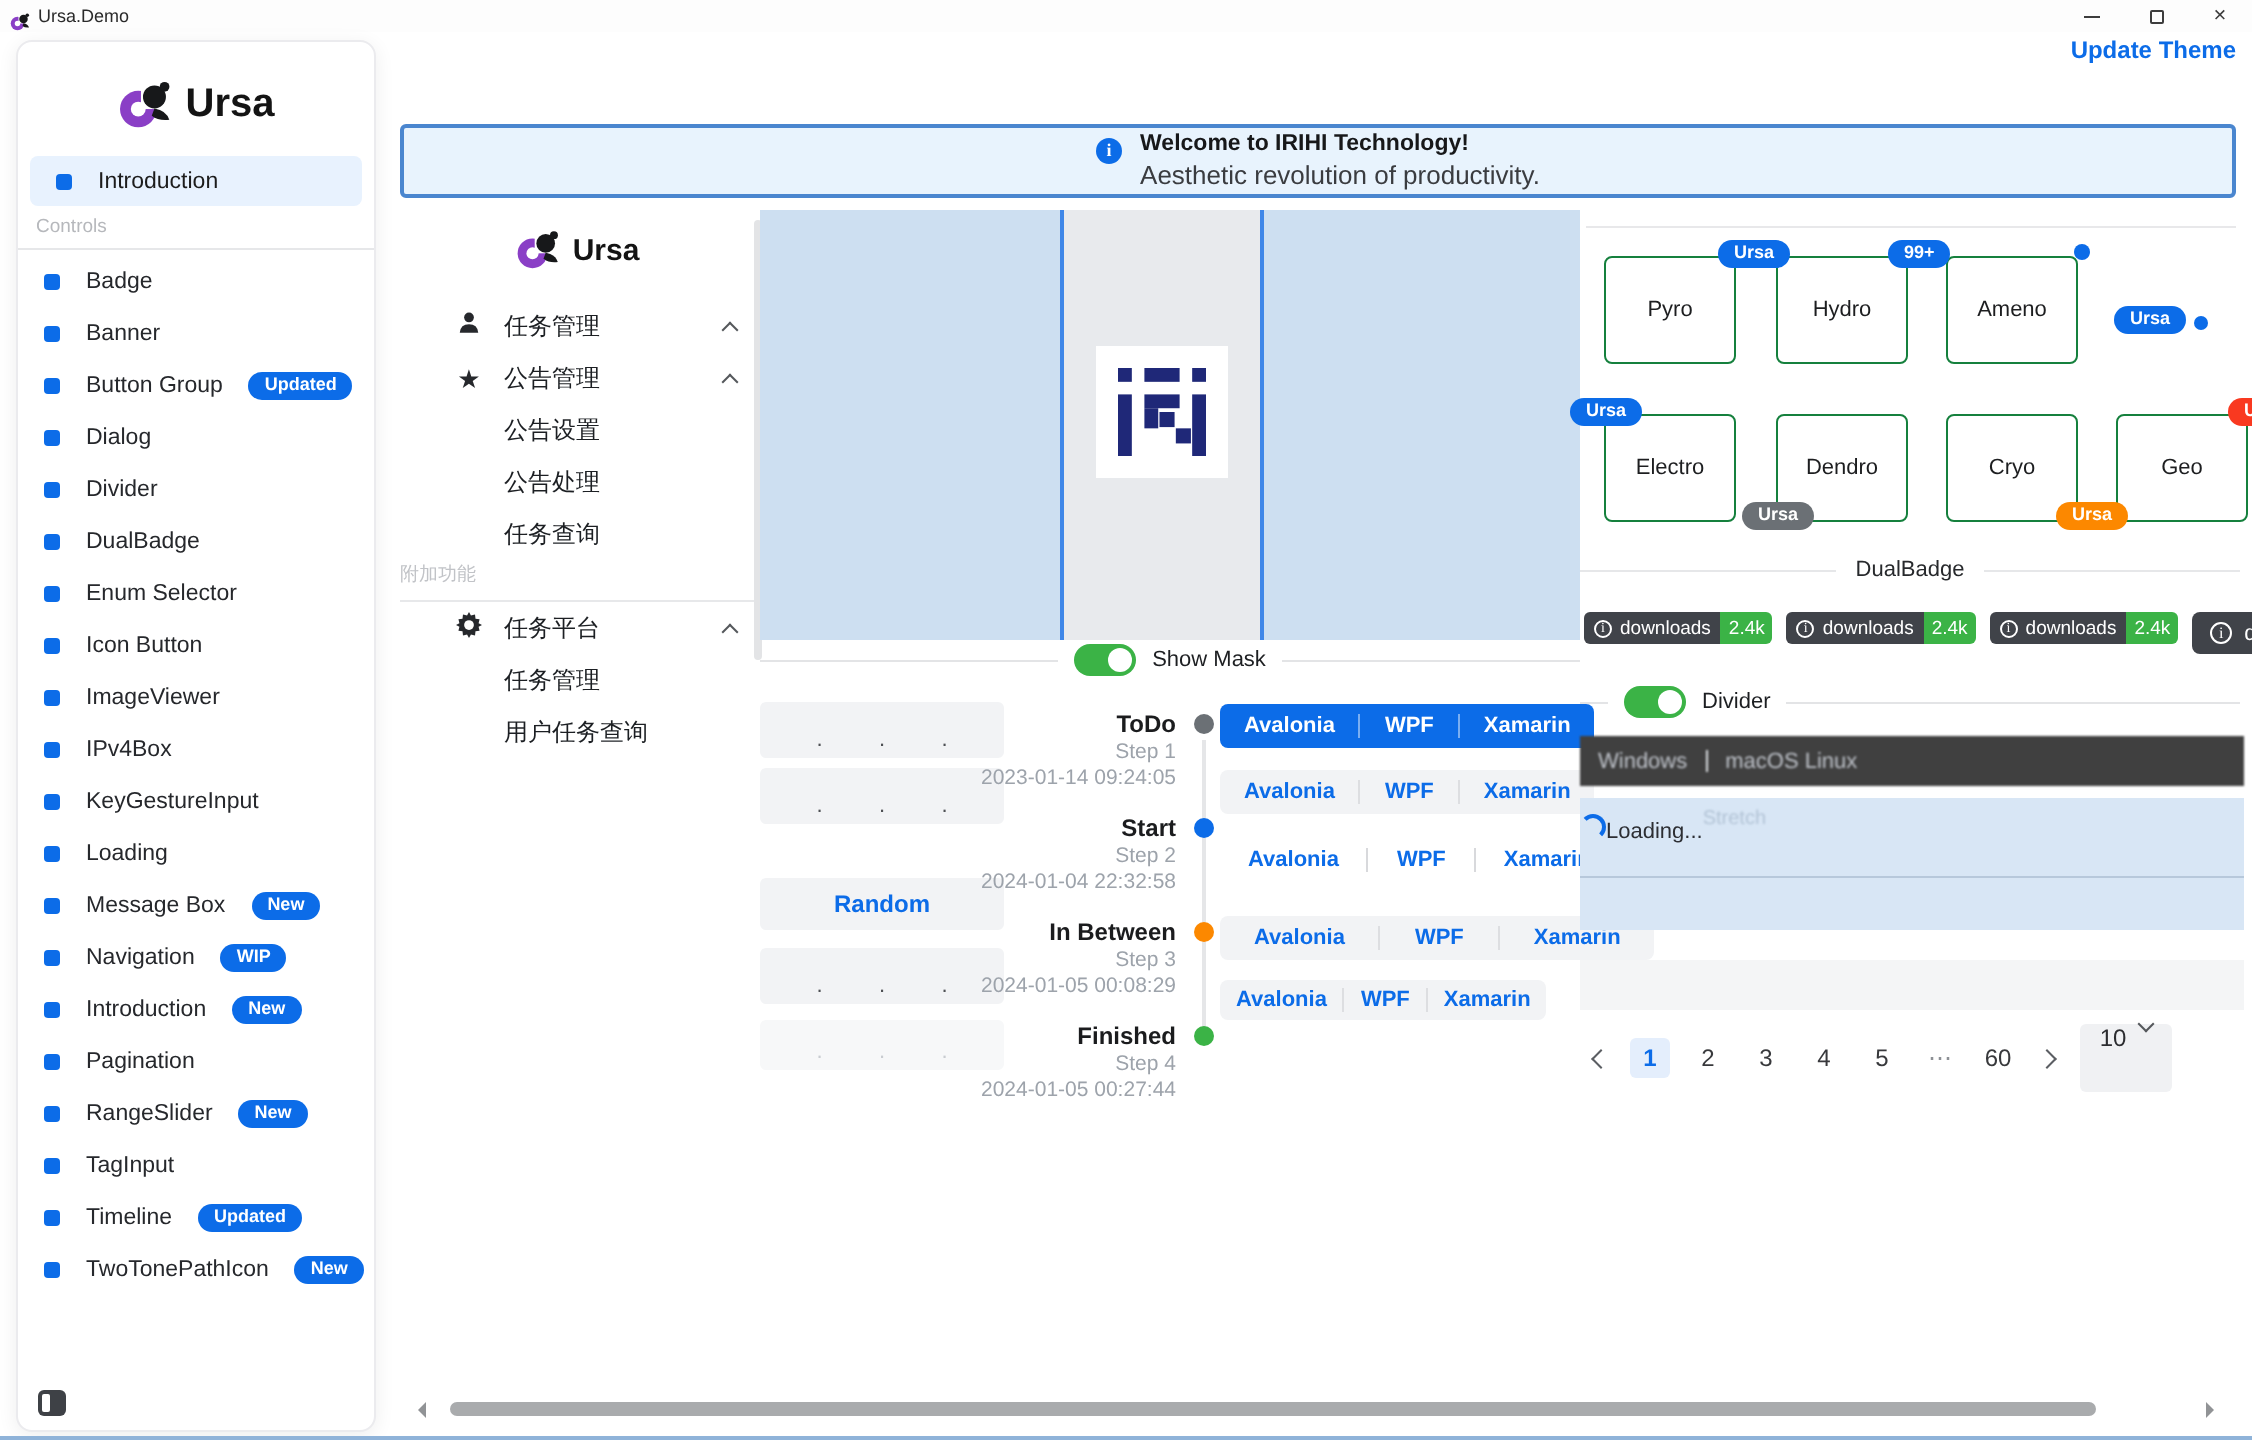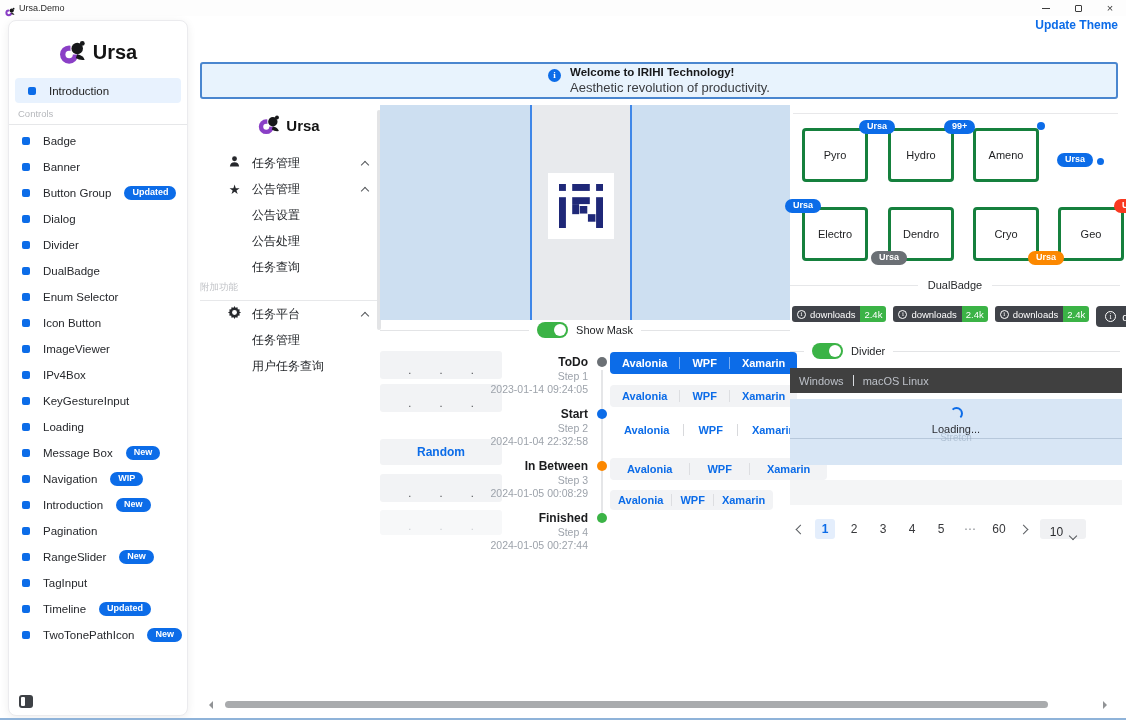--- a/index.html
+++ b/index.html
@@ -120,21 +120,21 @@
   .bg-wide { top:106px; height:22px; background:#f2f3f5; }
   .bg-wide span { color:#0c6ce8; padding:0 17px; }
   .bg-wide span + span { border-left:1px solid #dddee1; }
   .bg-compact { top:138px; height:20px; background:#f2f3f5; }
   .bg-compact span { color:#0c6ce8; padding:0 8px; }
   .bg-compact span + span { border-left:1px solid #dddee1; }
 
   
   .right-col { position:absolute; left:785px; top:110px; width:341px; height:445px; overflow:hidden; }
   .top-line { position:absolute; left:8px; right:8px; top:3px; height:1px; background:#e8e8ea; }
-  .bcard { position:absolute; width:66px; height:54px; background:#fff; border:3px solid #15803d;
+  .bcard { position:absolute; width:66px; height:54px; background:#fff; border:1px solid #15803d;
            border-radius:4px; display:flex; align-items:center; justify-content:center;
            font-size:11px; color:#1d1e20; }
   .badge-pill { position:absolute; background:#0c6ce8; color:#fff; font-size:9px; font-weight:bold;
                 padding:2px 8px; border-radius:999px; line-height:1.1; z-index:3; }
   .badge-pill.gray { background:#6b7075; } .badge-pill.orange { background:#fc8800; }
   .badge-pill.red { background:#f93920; }
   .badge-dot { position:absolute; width:8px; height:8px; border-radius:50%; background:#0c6ce8; z-index:3; }
 
   .db-divider { position:absolute; left:5px; right:6px; top:167px; height:16px; display:flex;
                 align-items:center; gap:10px; }
@@ -156,39 +156,39 @@
   .divider-toggle-row .pre-line { width:14px; height:1px; background:#e3e4e6; }
   .divider-toggle-row .post-line { flex:1; height:1px; background:#e3e4e6; }
 
   .disabled-row { position:absolute; left:5px; top:258px; width:332px; height:25px; background:#404040;
                   display:flex; align-items:center; gap:9px; padding-left:9px;
                   color:#bdc1c8; font-size:11px; filter:blur(.5px); }
   .disabled-row .vsep { width:1px; height:11px; background:#d9dce0; }
 
   .loading-box { position:absolute; left:5px; top:289px; width:332px; height:66px; background:#d8e6f5; }
   .loading-box .mid-line { position:absolute; left:0; right:0; top:39px; height:1px; background:#a6b8cd; opacity:.65; }
-  .loading-center { position:absolute; left:0; right:0; top:8px; display:flex; flex-direction:column; align-items:center; }
+  .loading-center { position:absolute; left:0; right:0; top:8px; display:flex; flex-direction:row; }
   .spinner { width:13px; height:13px; border-radius:50%; border:2px solid transparent;
              border-top-color:#0c6ce8; border-right-color:#0c6ce8; animation:spin 1s linear infinite; }
   @keyframes spin { to { transform:rotate(360deg); } }
   .loading-txt { margin-top:3px; font-size:11px; color:#2c2e33; }
   .masked-txt { margin-top:-3px; font-size:10px; color:#93a7bc; opacity:.55; filter:blur(.6px); }
 
   .empty-row { position:absolute; left:5px; top:370px; width:332px; height:25px; background:#f4f5f6; }
 
   .pagination { position:absolute; left:12px; top:407px; height:24px; display:flex; align-items:center; gap:9px; }
   .pg { min-width:20px; height:20px; display:flex; align-items:center; justify-content:center;
         font-size:12px; color:#38393c; border-radius:3px; cursor:pointer; }
   .pg.current { background:#e4eefc; color:#0c6ce8; font-weight:bold; }
   .pg.ellipsis { color:#8d9095; cursor:default; }
   .pg-chev { width:7px; height:7px; border-left:1.4px solid #5b5e63; border-bottom:1.4px solid #5b5e63; cursor:pointer; }
   .pg-prev { transform:rotate(45deg); margin-right:2px; }
   .pg-next { transform:rotate(-135deg); margin-left:2px; }
-  .page-size { margin-left:4px; width:46px; height:20px; background:#f0f1f3; border-radius:3px;
-               display:flex; align-items:flex-end; justify-content:center; gap:7px; font-size:12px;
+  .page-size { margin-left:4px; width:46px; height:34px; background:#f0f1f3; border-radius:3px;
+               display:flex; align-items:flex-start; justify-content:center; gap:7px; font-size:12px;
                color:#2c2d30; cursor:pointer; }
   .caret-down { width:6px; height:6px; border-left:1.3px solid #55585c; border-bottom:1.3px solid #55585c;
                 transform:rotate(-45deg); margin-top:-3px; }
 
   
   .hscroll { position:absolute; left:200px; top:700px; width:920px; height:10px; }
   .hs-thumb { position:absolute; left:25px; top:1px; width:823px; height:7px; background:#a9abad; border-radius:4px; }
   .hs-left { position:absolute; left:5px; top:1px; width:0; height:0; border:4px solid transparent;
              border-right-color:#919396; }
   .hs-right { position:absolute; left:903px; top:1px; width:0; height:0; border:4px solid transparent;

